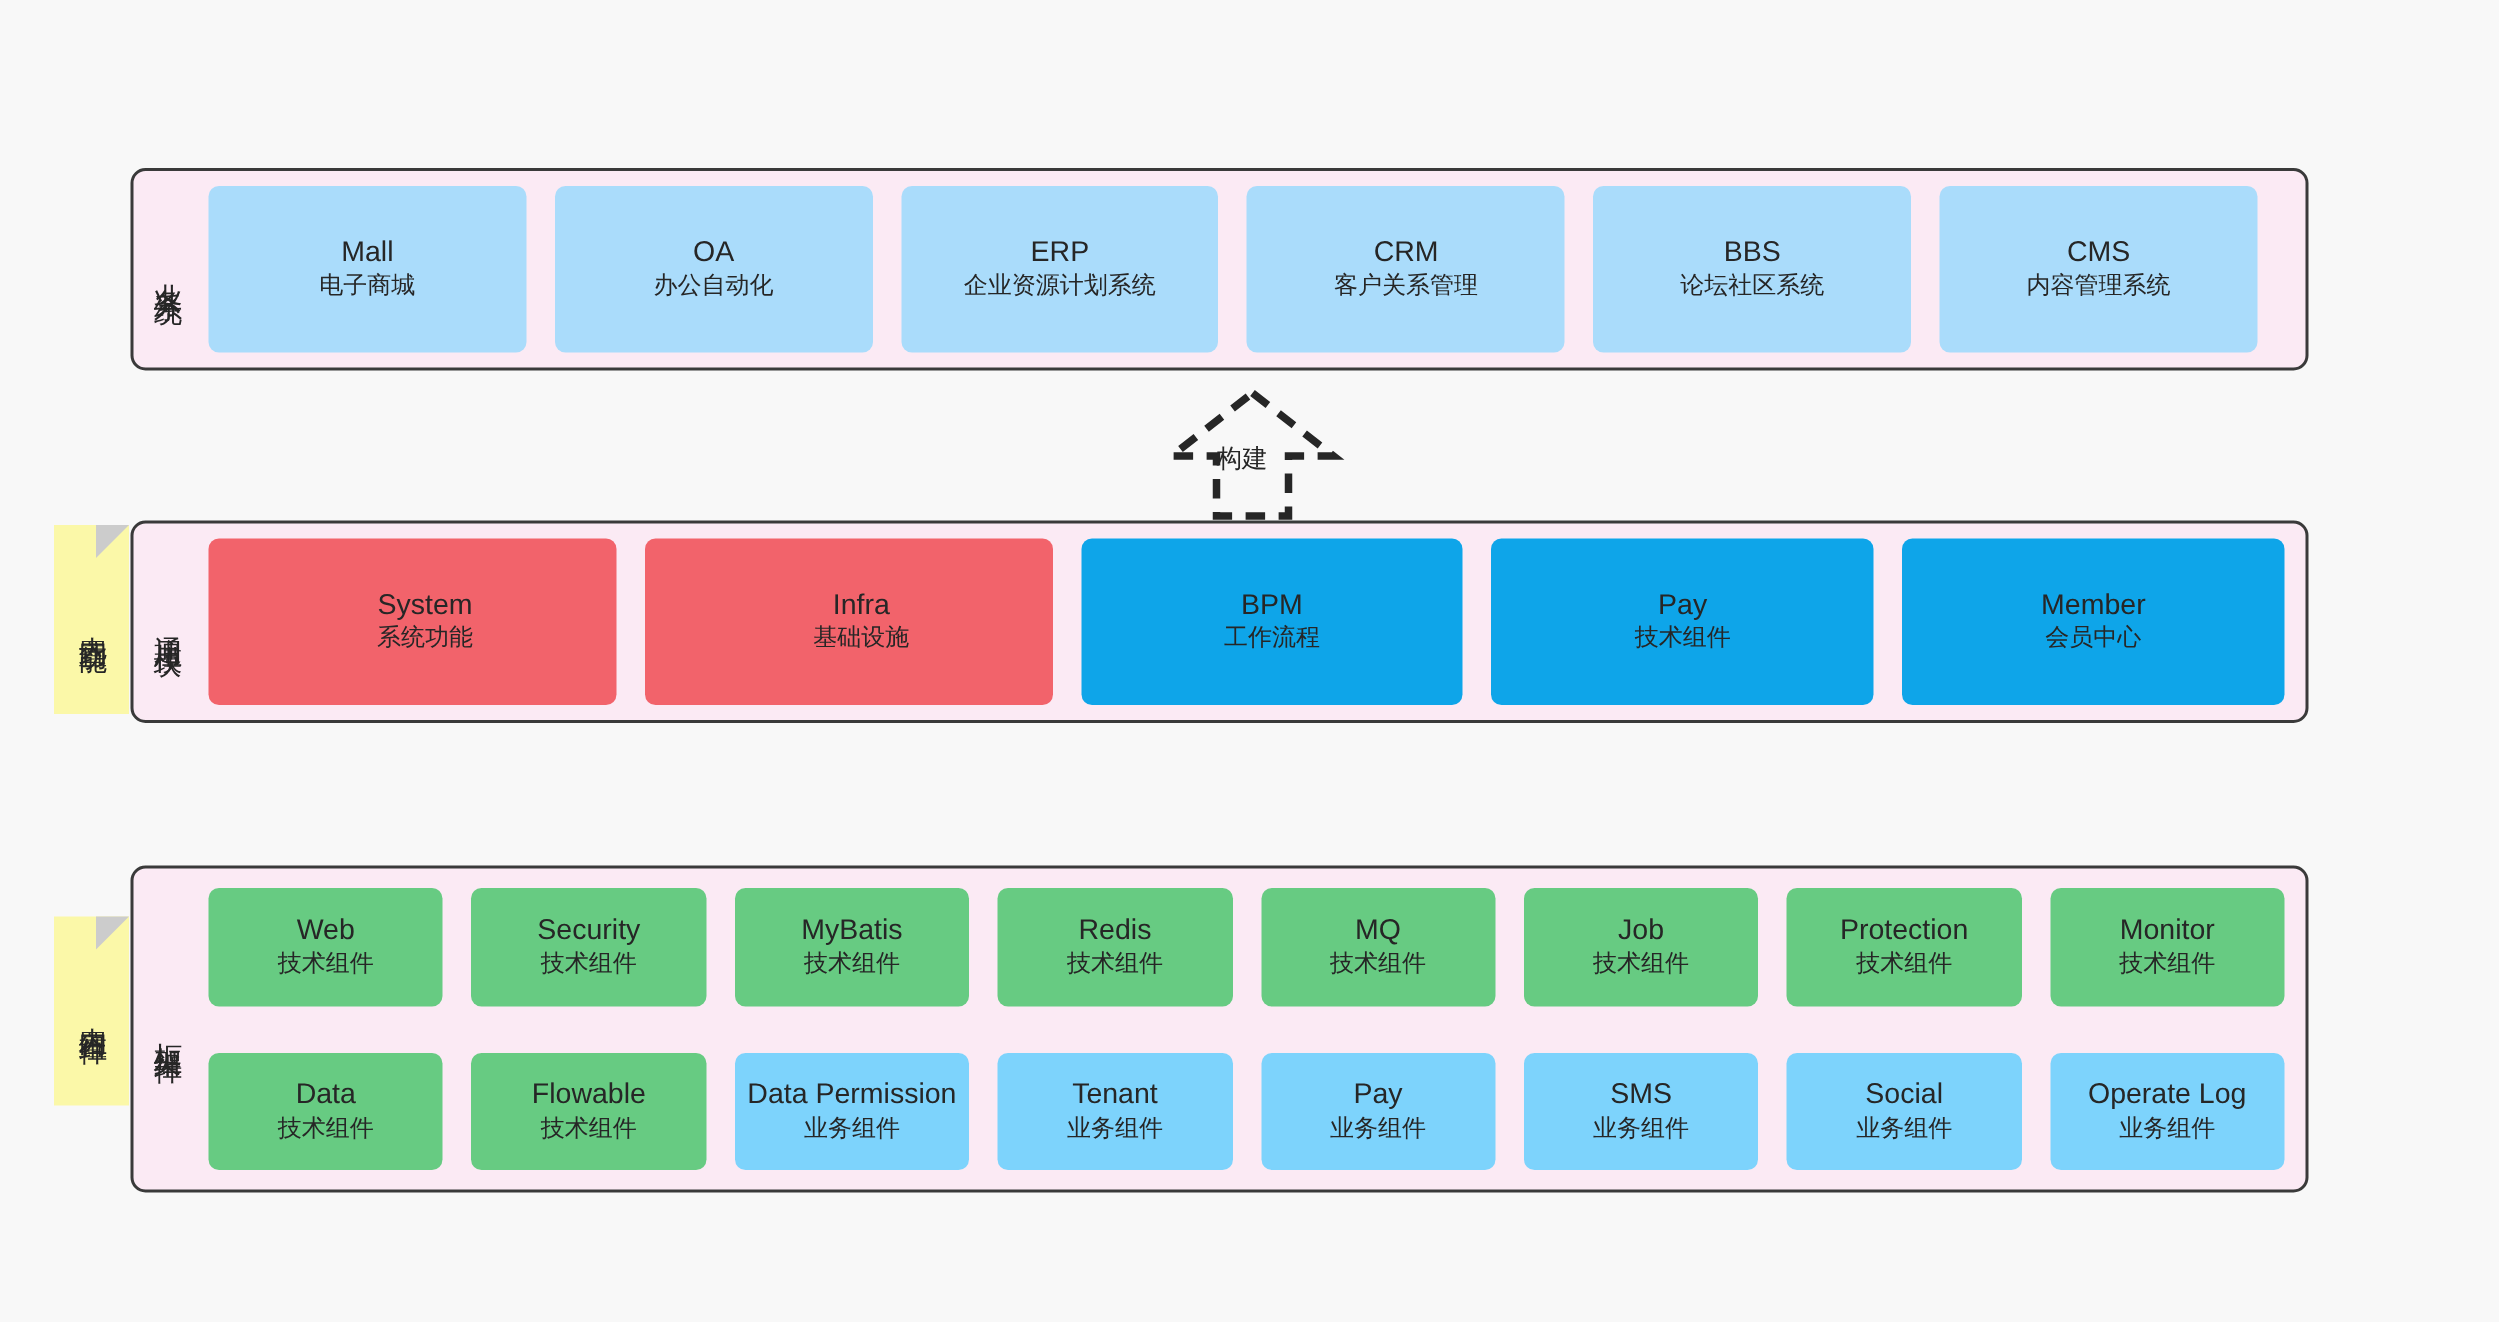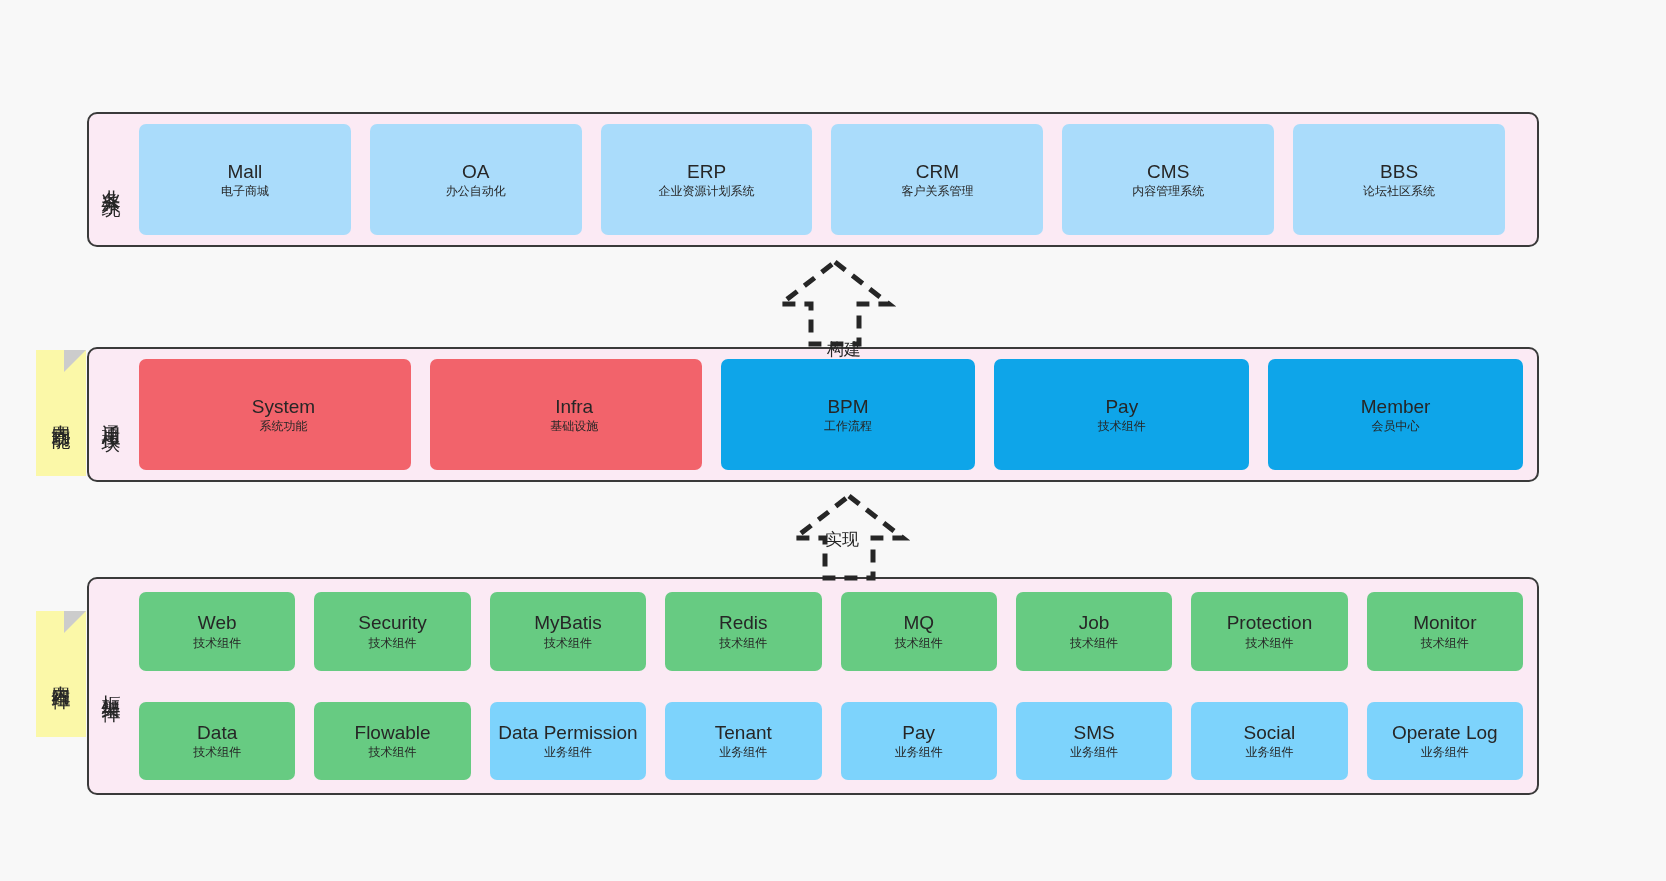--- a/index.html
+++ b/index.html
@@ -63,21 +63,21 @@
     display: flex;
     flex-direction: column;
     align-items: center;
     justify-content: center;
     text-align: center;
     padding: 6px 4px;
     line-height: 1.28;
     color: #262626;
   }
   .card .t1 { font-size: 19px; }
-  .card .t2 { font-size: 12px; }
+  .card .t2 { font-size: 16px; }
 
   .c-blue       { background: #aadcfb; }
   .c-red        { background: #f2636b; padding-left: 21px; }
   .c-pink       { background: #0ea5e9; justify-content: center; }
   .c-green      { background: #67cb82; }
   .c-lightgreen { background: #7dd3fc; }
 
   
   #layer-business { left: 87px;  top: 112px; width: 1452px; height: 135px; }
   #layer-common   { left: 87px;  top: 347px; width: 1452px; height: 135px; }
@@ -119,21 +119,21 @@
   .uml-arrow { position: absolute; z-index: 2; }
   .uml-arrow svg { display: block; overflow: visible; }
   .uml-label {
     position: absolute;
     font-size: 17px;
     color: #262626;
     background: transparent;
     white-space: nowrap;
   }
   #arrow-build     { left: 755px; top: 258px; width: 160px; height: 90px; }
-  #arrow-build .uml-label    { left: 72px; top: 36px; margin-top: 44px; }
+  #arrow-build .uml-label    { left: 56px; top: 36px; }
   #arrow-implement { left: 769px; top: 492px; width: 160px; height: 90px; }
   #arrow-implement .uml-label{ left: 56px; top: 36px; }
 </style>
 </head>
 <body>
 
 <div id="canvas">
 
   <div class="layer" id="layer-business">
     <div class="layer-title">业务系统</div>
@@ -149,26 +149,26 @@
           </div>
           <div class="card c-blue">
             <div class="t1">ERP</div>
             <div class="t2">企业资源计划系统</div>
           </div>
           <div class="card c-blue">
             <div class="t1">CRM</div>
             <div class="t2">客户关系管理</div>
           </div>
           <div class="card c-blue">
+            <div class="t1">BBS</div>
+            <div class="t2">论坛社区系统</div>
+          </div>
+          <div class="card c-blue">
             <div class="t1">CMS</div>
             <div class="t2">内容管理系统</div>
-          </div>
-          <div class="card c-blue">
-            <div class="t1">BBS</div>
-            <div class="t2">论坛社区系统</div>
           </div>
         </div>
       </div>
   </div>
 
   <div class="uml-arrow" id="arrow-build">
     <svg width="160" height="90" viewBox="0 0 160 90" aria-hidden="true">
       <path d="M80 4 L134 46 L104 46 L104 86 L56 86 L56 46 L26 46 Z" fill="none" stroke="#262626" stroke-width="5" stroke-dasharray="13 9" stroke-linejoin="miter"></path>
     </svg>
     <span class="uml-label">构建</span>
@@ -195,26 +195,20 @@
             <div class="t2">技术组件</div>
           </div>
           <div class="card c-pink">
             <div class="t1">Member</div>
             <div class="t2">会员中心</div>
           </div>
         </div>
       </div>
   </div>
 
-  <div class="uml-arrow" id="arrow-implement">
-    <svg width="160" height="90" viewBox="0 0 160 90" aria-hidden="true">
-      <path d="M80 4 L134 46 L104 46 L104 86 L56 86 L56 46 L26 46 Z" fill="none" stroke="#262626" stroke-width="5" stroke-dasharray="13 9" stroke-linejoin="miter"></path>
-    </svg>
-    <span class="uml-label">实现</span>
-  </div>
 
   <div class="layer" id="layer-framework">
     <div class="layer-title">框架组件</div>
     <div class="layer-body">
         <div class="row">
           <div class="card c-green">
             <div class="t1">Web</div>
             <div class="t2">技术组件</div>
           </div>
           <div class="card c-green">

